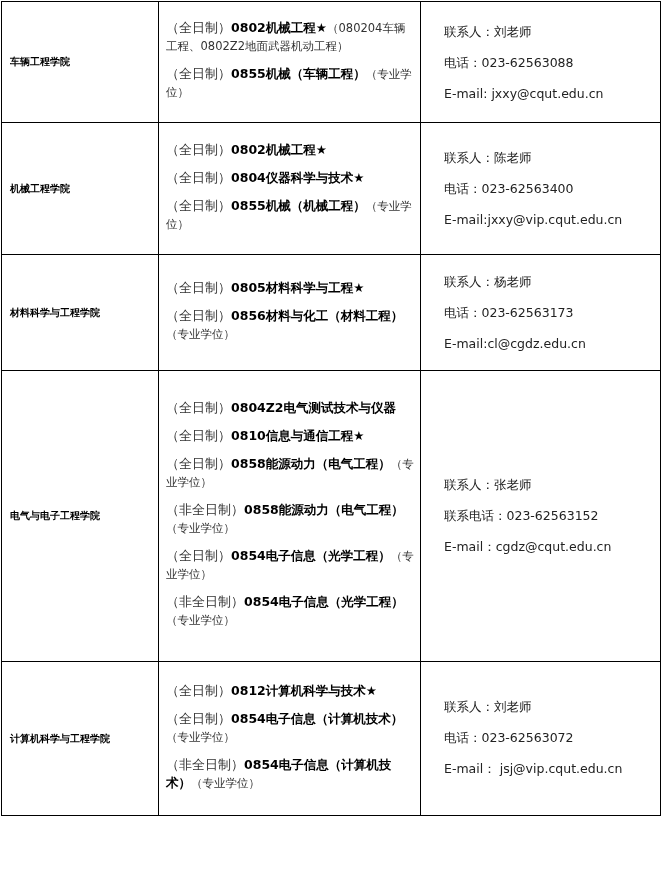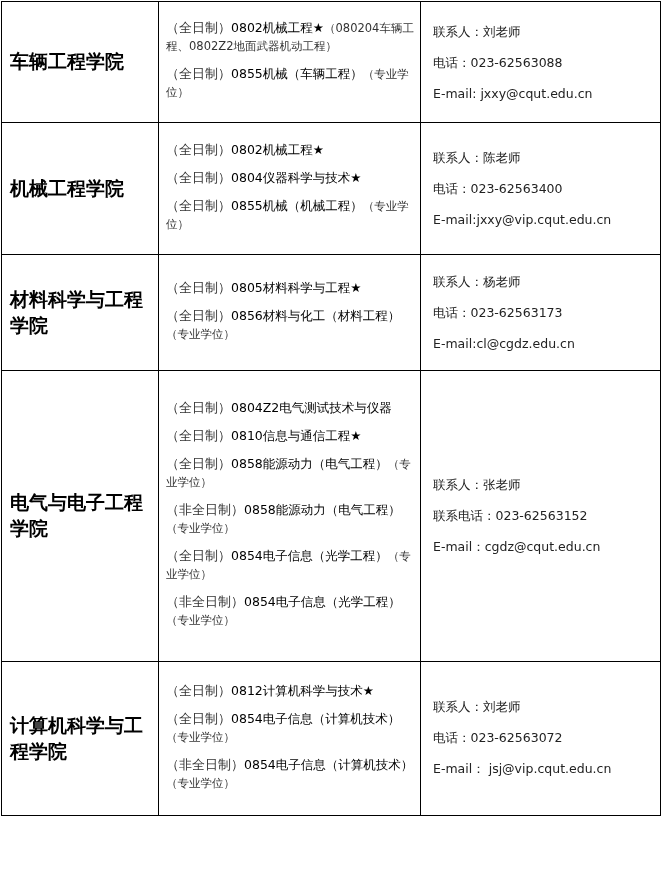--- a/index.html
+++ b/index.html
@@ -1,27 +1,27 @@
 <!DOCTYPE html>
 <html><head>
   <meta charset="utf-8">
   <style>
     html, body { margin: 0; padding: 0; background: #ffffff; }
     body { width: 664px; height: 872px; overflow: hidden; font-family: "DejaVu Sans", "Liberation Sans", sans-serif; color: #000; }
     table { border-collapse: collapse; position: absolute; left: 1px; top: 1px; table-layout: fixed; }
     td, th { border: 1.5px solid #000; padding: 0; vertical-align: middle; }
     th { font-weight: normal; font-size: 13px; text-align: center; height: 52px; }
     .c1 { width: 157px; } .c2 { width: 262px; } .c3 { width: 240px; }
-    .unit { font-size: 19px; font-weight: bold; padding-left: 8px; }
+    .unit { font-size: 10px; font-weight: bold; padding-left: 8px; }
     .prog { padding: 6px 6px 6px 7px; font-size: 12px; }
     .item { line-height: 18px; margin: 6px 0 10px 0; }
     .mode { color: #333; font-size: 13px; }
-    .name { font-weight: normal; font-size: 12.5px; }
+    .name { font-weight: bold; font-size: 12.5px; }
     .note { color: #333; font-size: 11.5px; }
-    .contact { padding-left: 12px; font-size: 12.5px; color: #222; }
+    .contact { padding-left: 23px; font-size: 12.5px; color: #222; }
     .contact div { margin: 14px 0; }
   </style>
 </head>
 <body>
 
 <table>
   <colgroup>
       <col class="c1">
       <col class="c2">
       <col class="c3">

